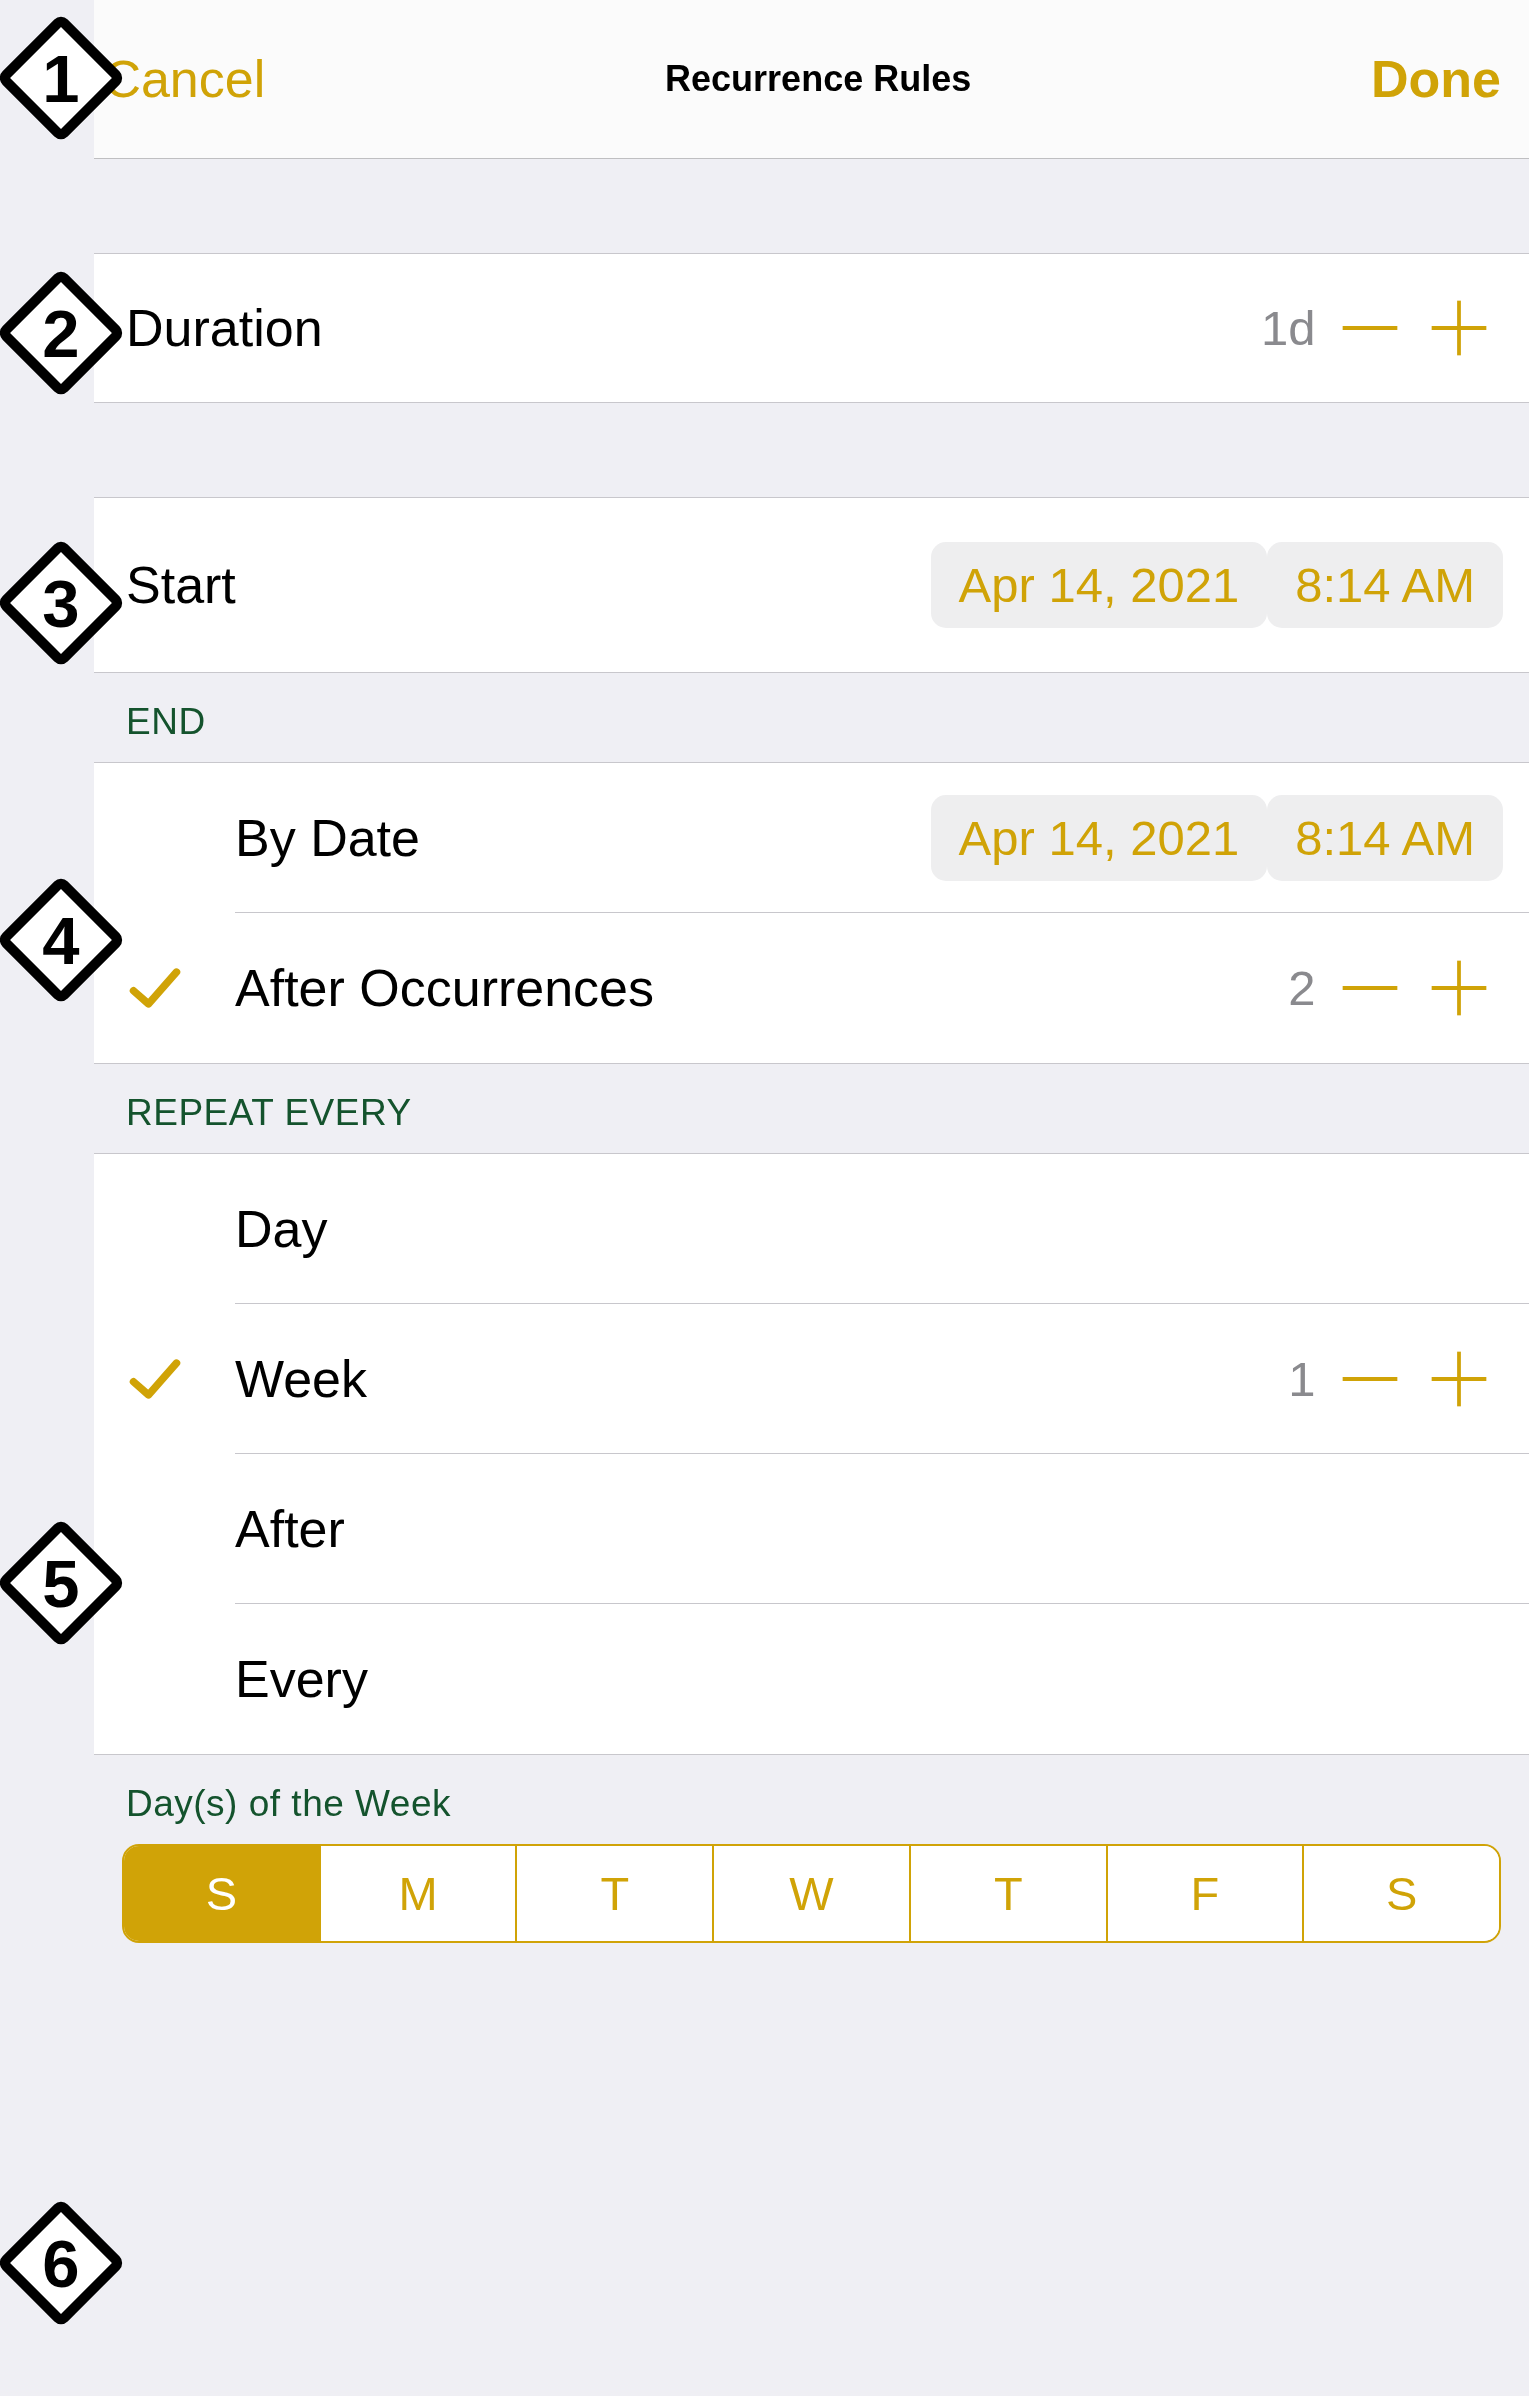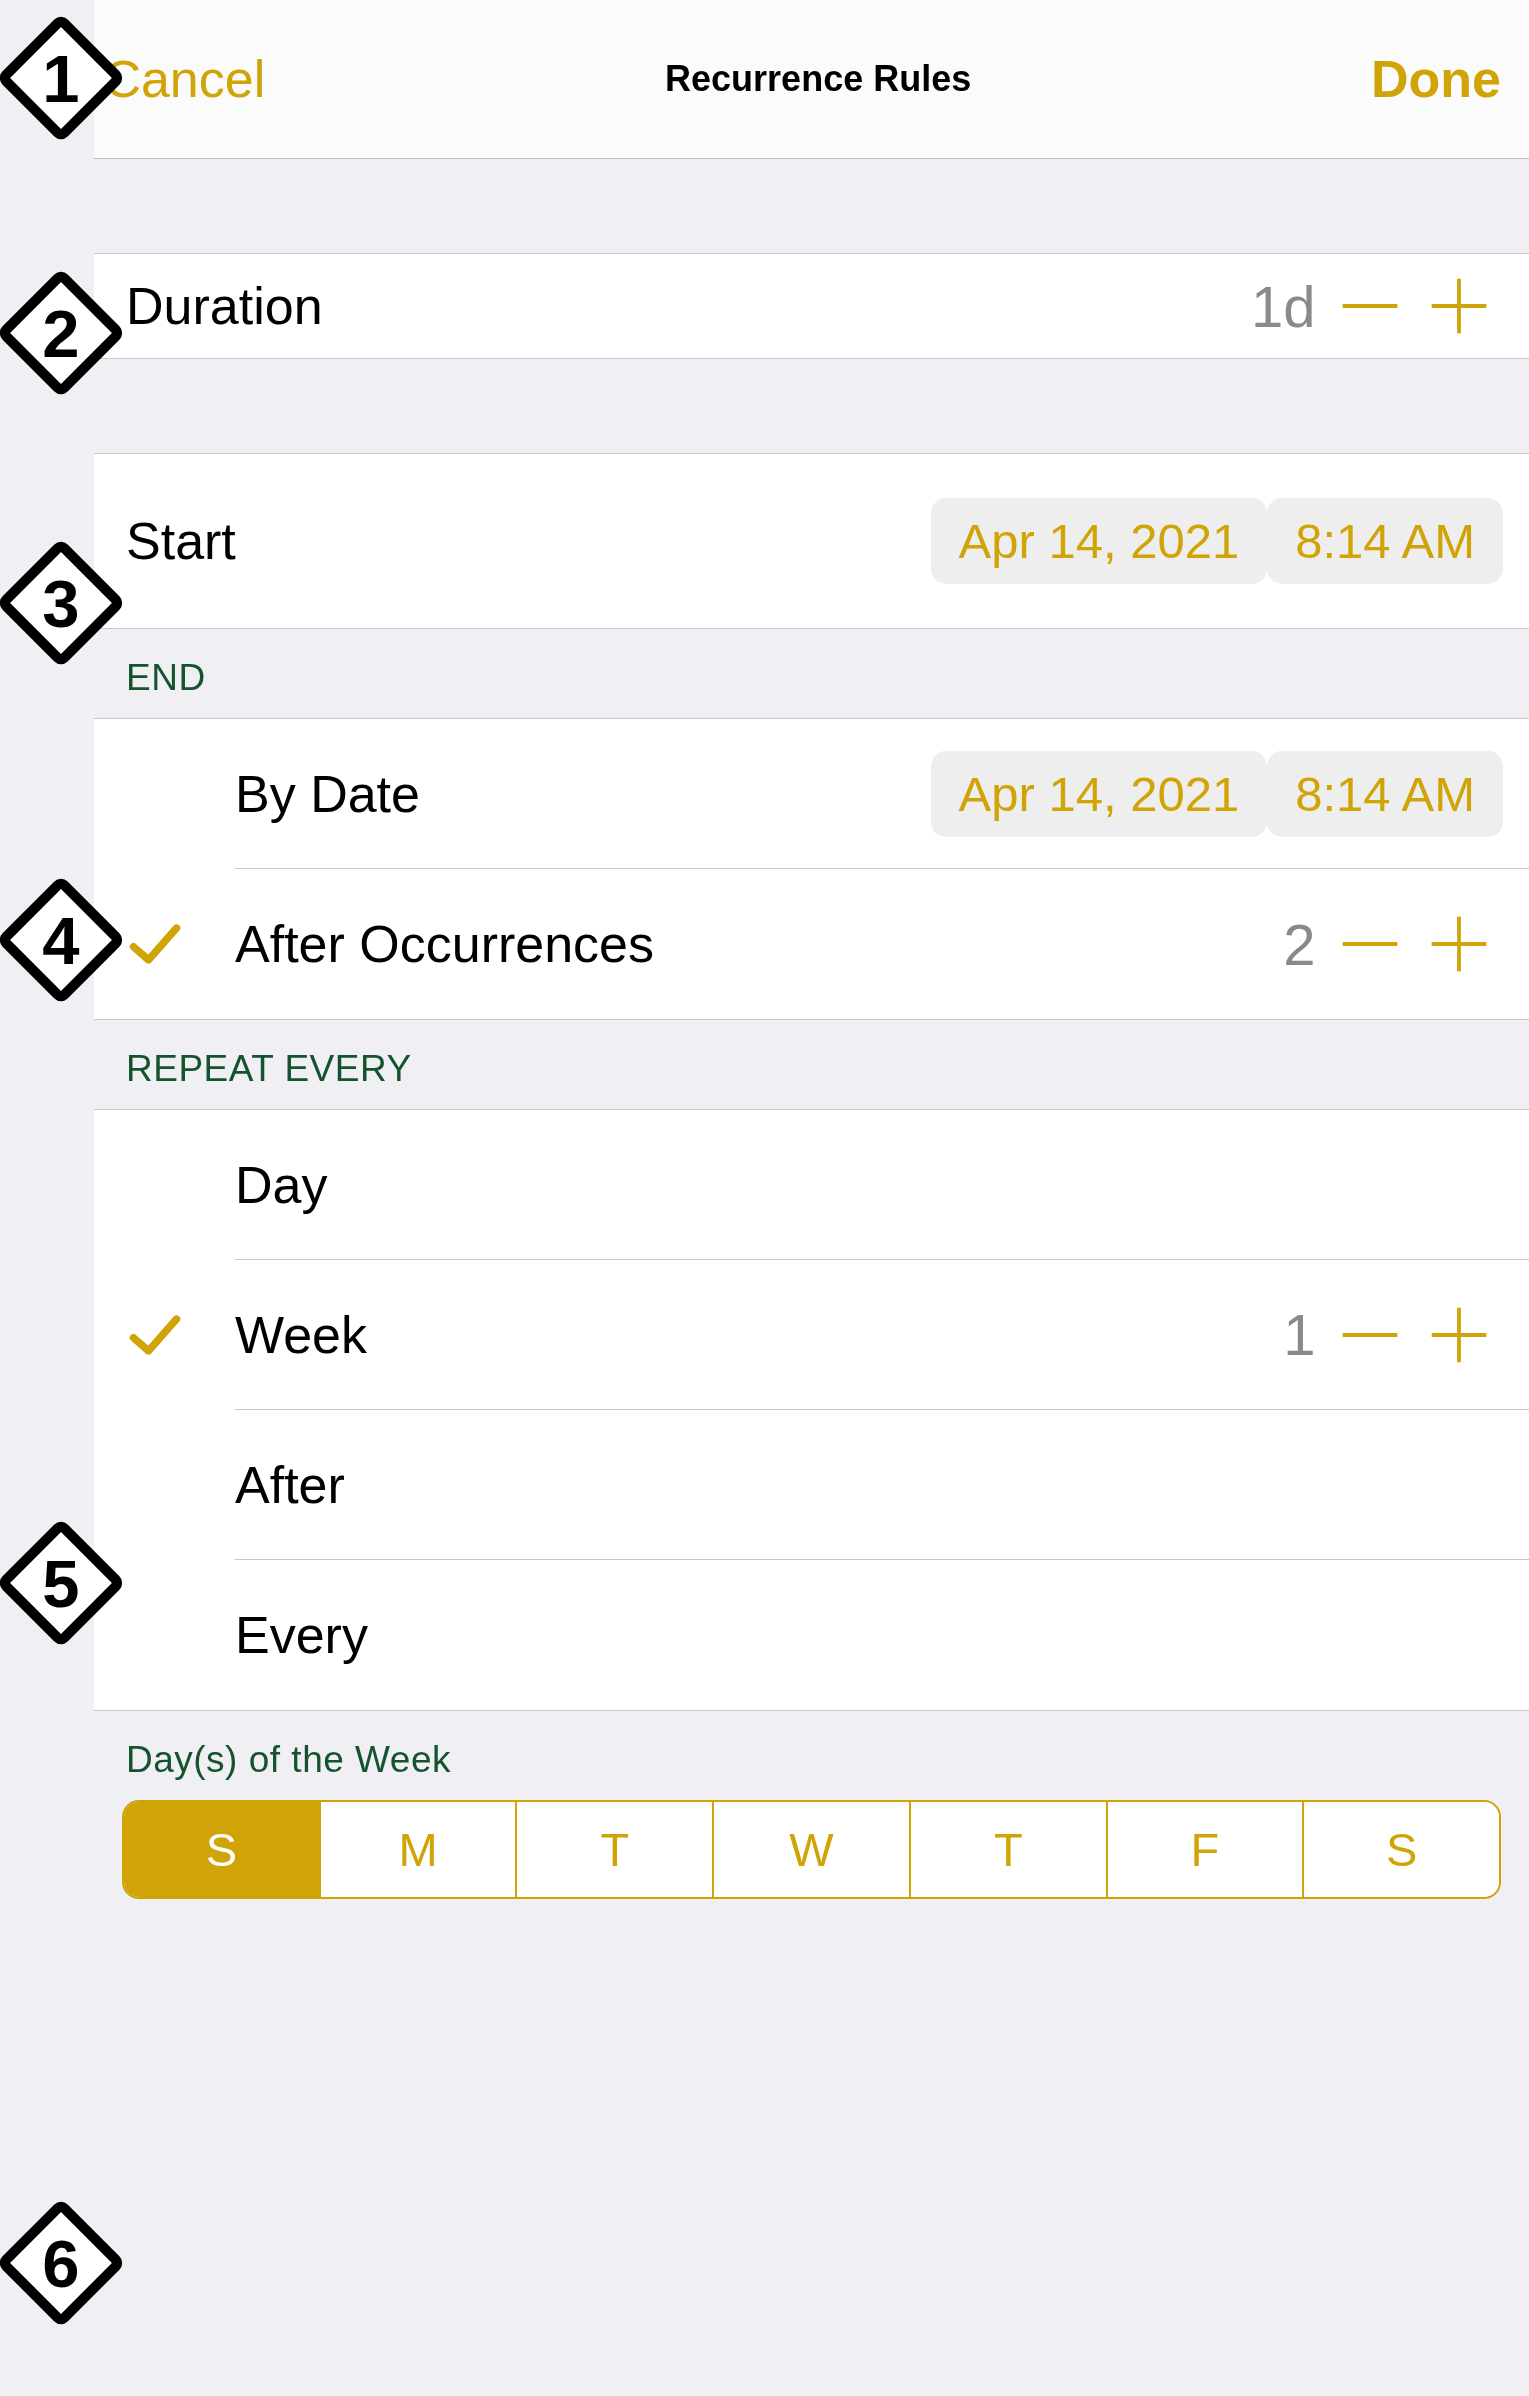--- a/index.html
+++ b/index.html
@@ -38,29 +38,29 @@
     }
     .nav-btn { color: #d0a307; font-size: 52px; }
     .nav-done { font-weight: 600; }
     .nav-title { color: #000; font-weight: 600; font-size: 36px; }
     
     .group-gap { height: 94px; }
     .cell {
       background: #fff;
       border-top: 1.9px solid #c8c7cc;
       border-bottom: 1.9px solid #c8c7cc;
-      height: 106px;
+      height: 150px;
       display: flex;
       align-items: center;
       padding-left: 32px;
       font-size: 52px;
     }
     .cell .label { flex: 0 0 auto; }
     .cell .spacer { flex: 1; }
-    .value-grey { color: #8a8a8e; font-size: 58px; margin-right: 9.4px; }
+    .value-grey { color: #8a8a8e; font-size: 49px; margin-right: 9.4px; }
     .pill {
       background: #eeeeef;
       color: #d0a307;
       font-size: 49px;
       border-radius: 15px;
       padding: 15px 28px;
     }
     .stepper {
       display: flex;
       align-items: center;

